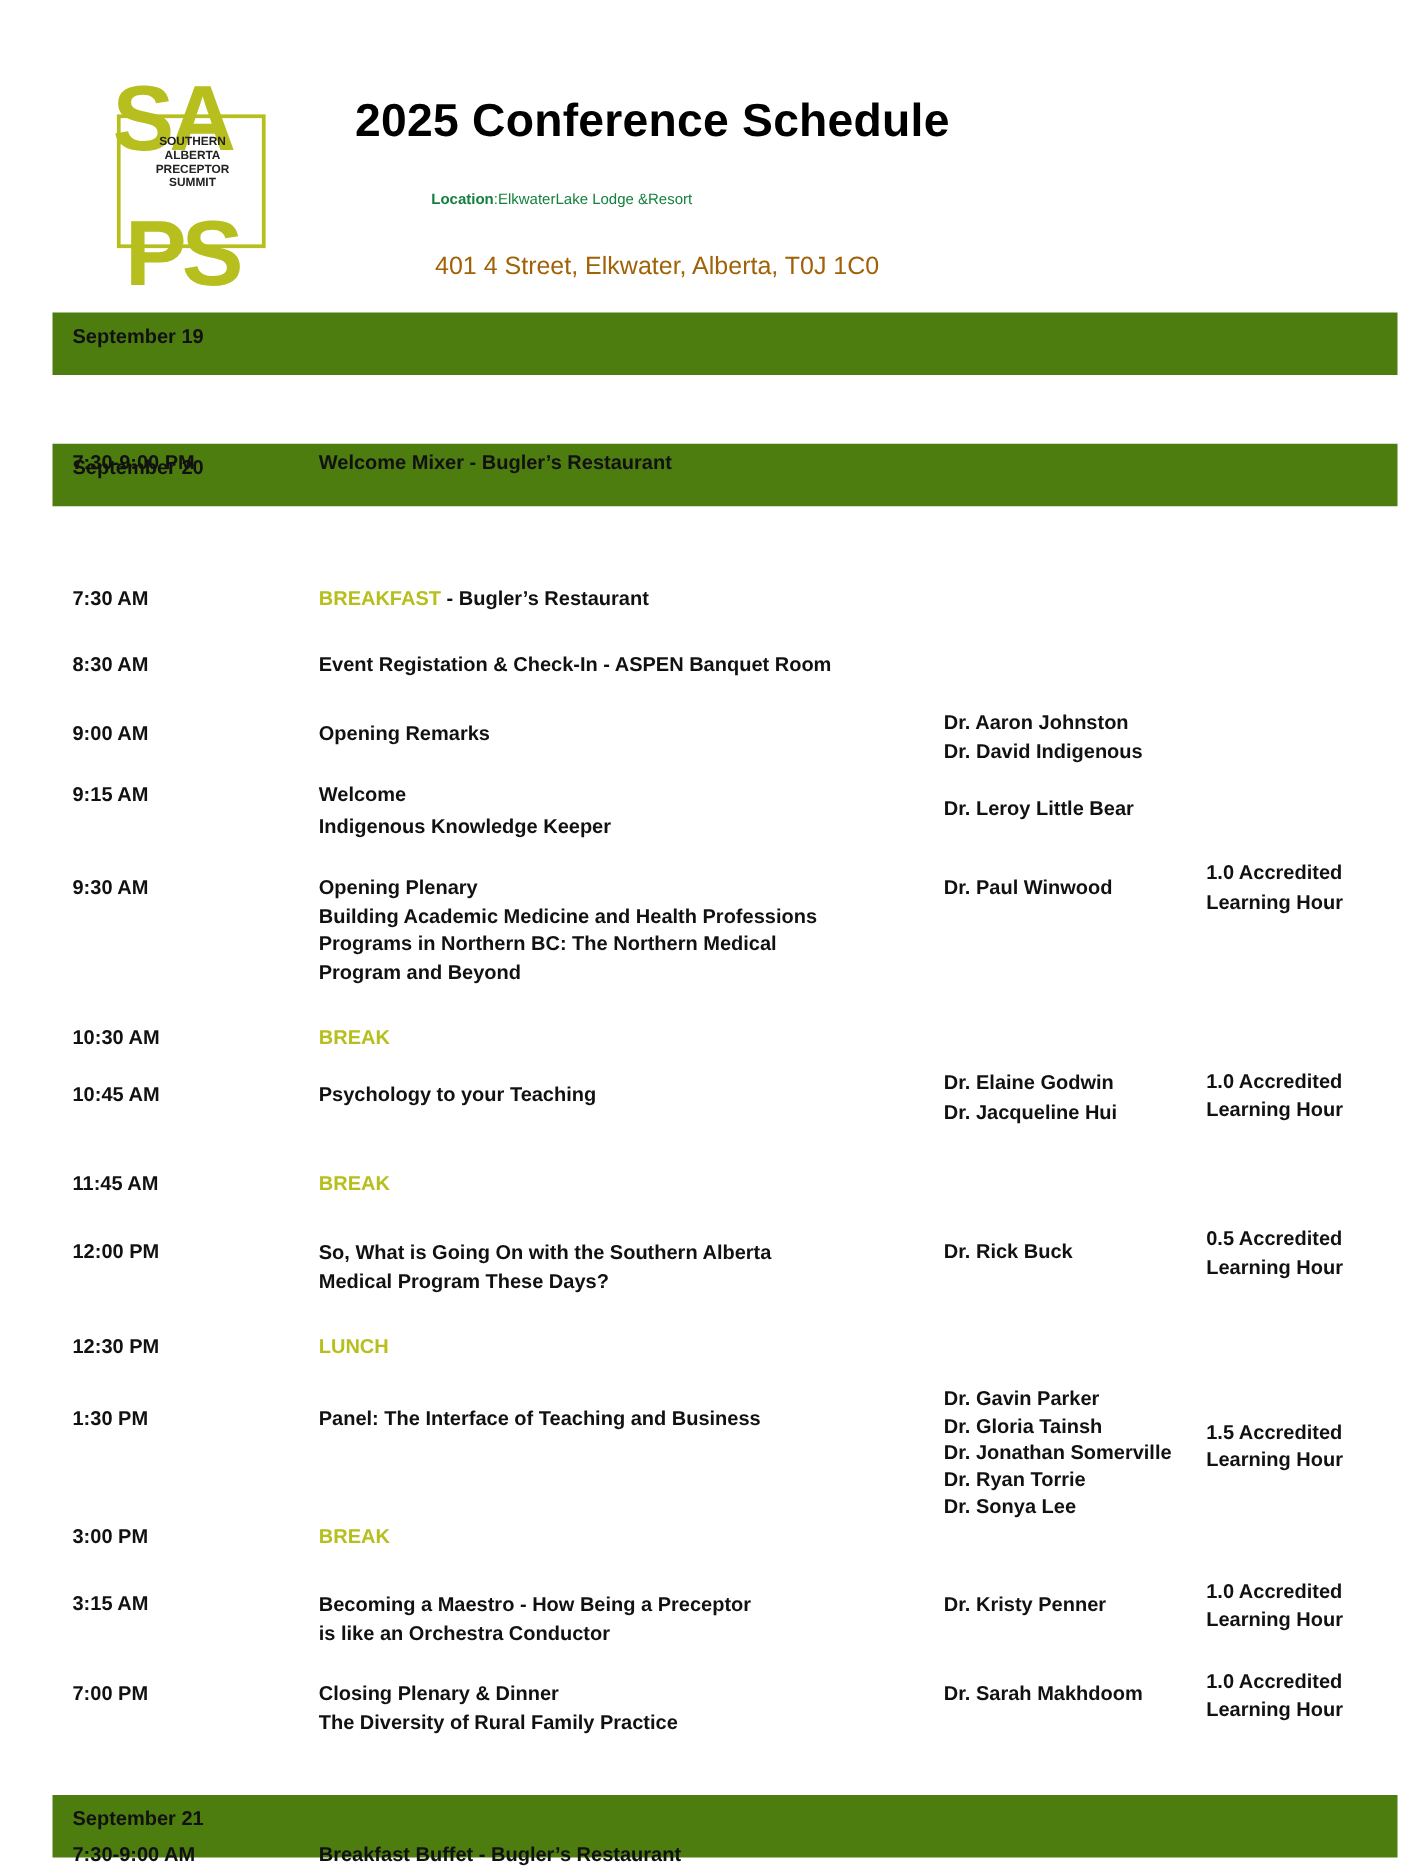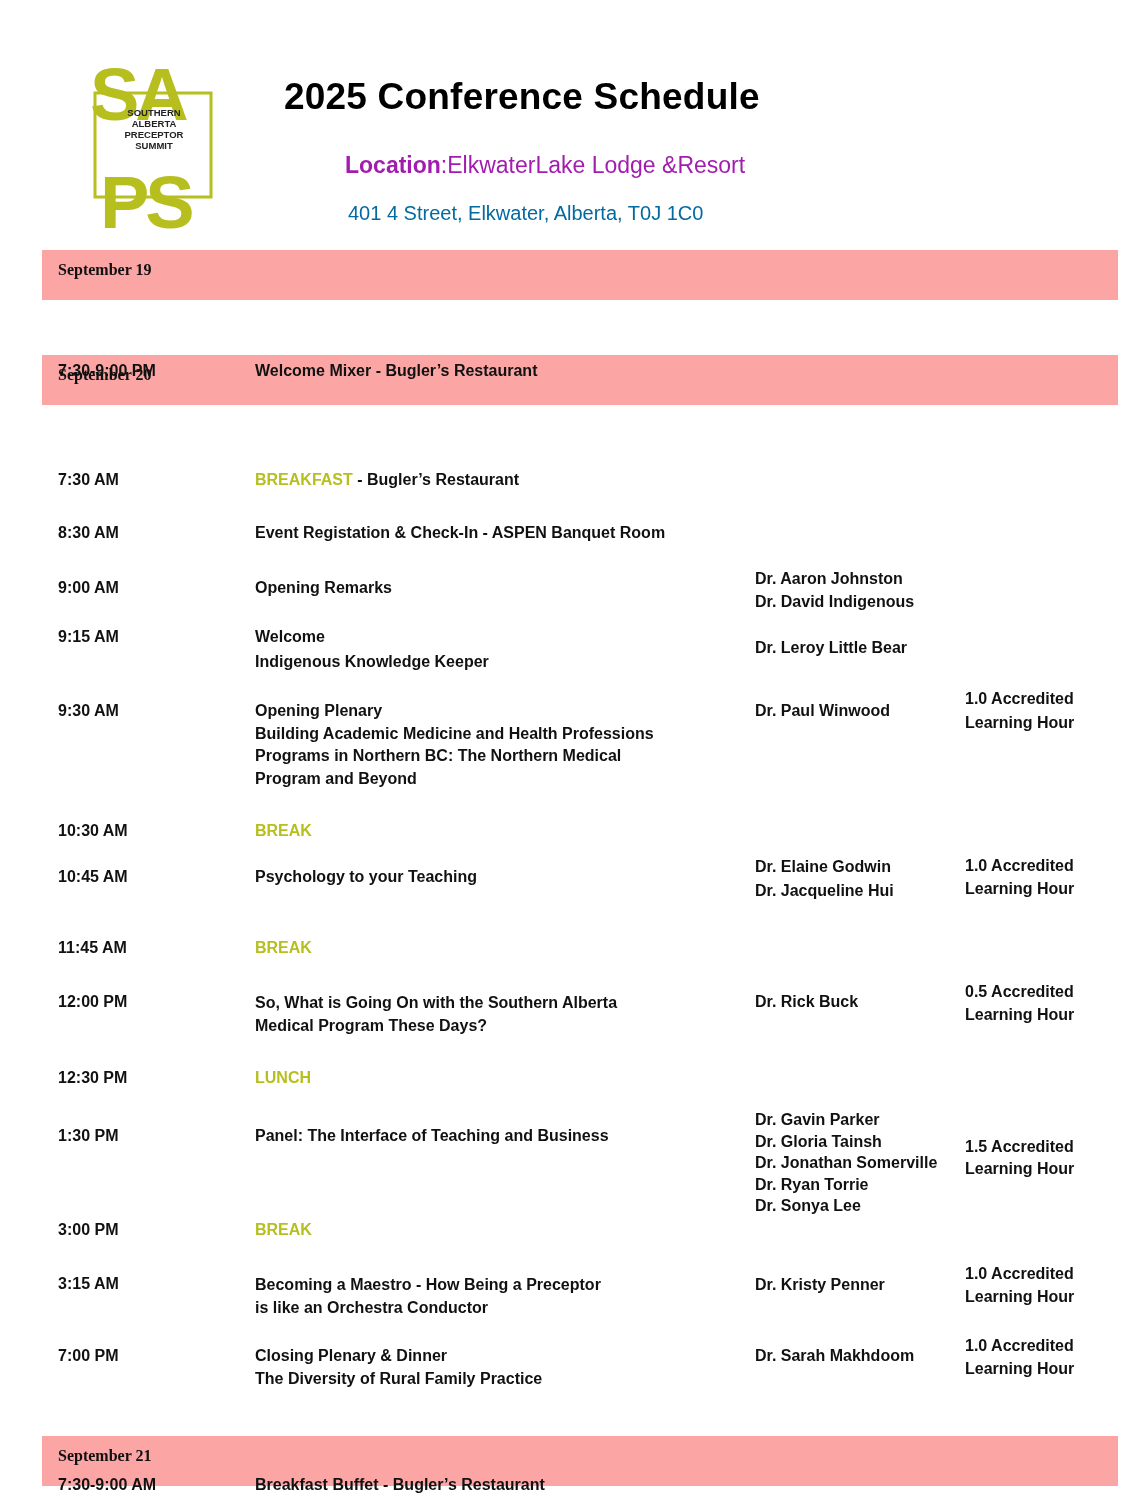--- a/index.html
+++ b/index.html
@@ -7,28 +7,28 @@
       width: 1140px; height: 1499px; position: relative; overflow: hidden;
       font-family: "Liberation Sans", sans-serif; color: #111111;
     }
     .logo { position: absolute; left: 86px; top: 54px; width: 136px; height: 178px; }
     .logo svg { display: block; }
     .title {
       position: absolute; left: 284px; top: 76px; font-size: 37px; font-weight: bold;
       color: #000; letter-spacing: 0.2px; white-space: nowrap;
     }
     .location {
-      position: absolute; left: 345px; top: 152px; font-size: 23px; color: #a21caf; white-space: nowrap;
+      position: absolute; left: 345px; top: 152px; font-size: 12px; color: #15803d; white-space: nowrap;
     }
     .location .loc-label { font-weight: bold; }
     .address {
-      position: absolute; left: 348px; top: 202px; font-size: 20px; color: #0369a1; white-space: nowrap;
+      position: absolute; left: 348px; top: 202px; font-size: 20px; color: #a16207; white-space: nowrap;
     }
     .band {
-      position: absolute; left: 42px; width: 1076px; height: 50px; background: #fca5a5; font-family: Liberation Serif, serif;
+      position: absolute; left: 42px; width: 1076px; height: 50px; background: #4d7c0f;
     }
     .band span {
       position: absolute; left: 16px; top: 11px; font-size: 16px; font-weight: bold; color: #111;
     }
     .row { position: absolute; left: 0; width: 1140px; }
     .cell { position: absolute; font-size: 16px; font-weight: bold; color: #111; line-height: 22.5px; white-space: nowrap; margin-top: 47px; }
     .time { left: 58px; }
     .event { left: 255px; }
     .speakers { left: 755px; }
     .credit { left: 965px; }

